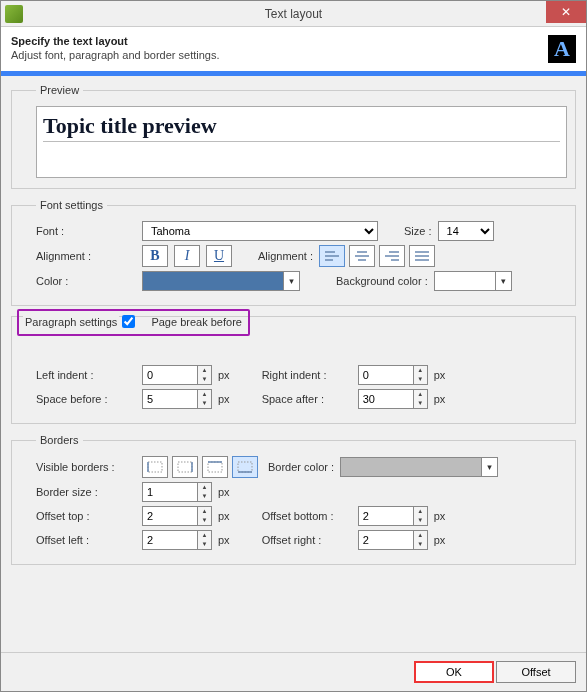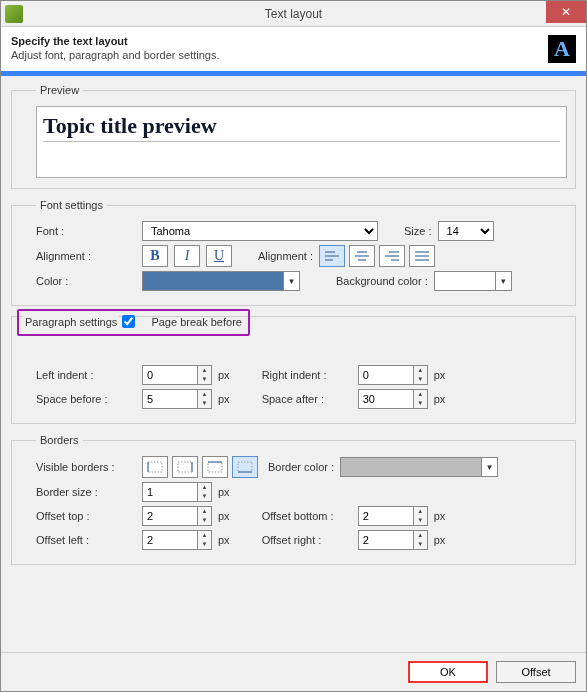--- a/index.html
+++ b/index.html
@@ -145,21 +145,21 @@
   padding: 2px 6px 4px 4px;
   display: inline-block;
   margin-bottom: 20px;
 }
 .footer {
   border-top: 1px solid #ccc;
   background: #f0f0f0;
   padding: 8px 10px;
   display: flex;
   justify-content: flex-end;
-  gap: 8px;
+  gap: 2px;
 }
 .btn {
   min-width: 80px; height: 22px;
   border: 1px solid #888;
   background: #f4f4f4;
   font-size: 11px;
   cursor: pointer;
 }
 .btn-ok { border: 2px solid #e33; background: #fff; }
 svg.linesvg { width: 18px; height: 14px; }

